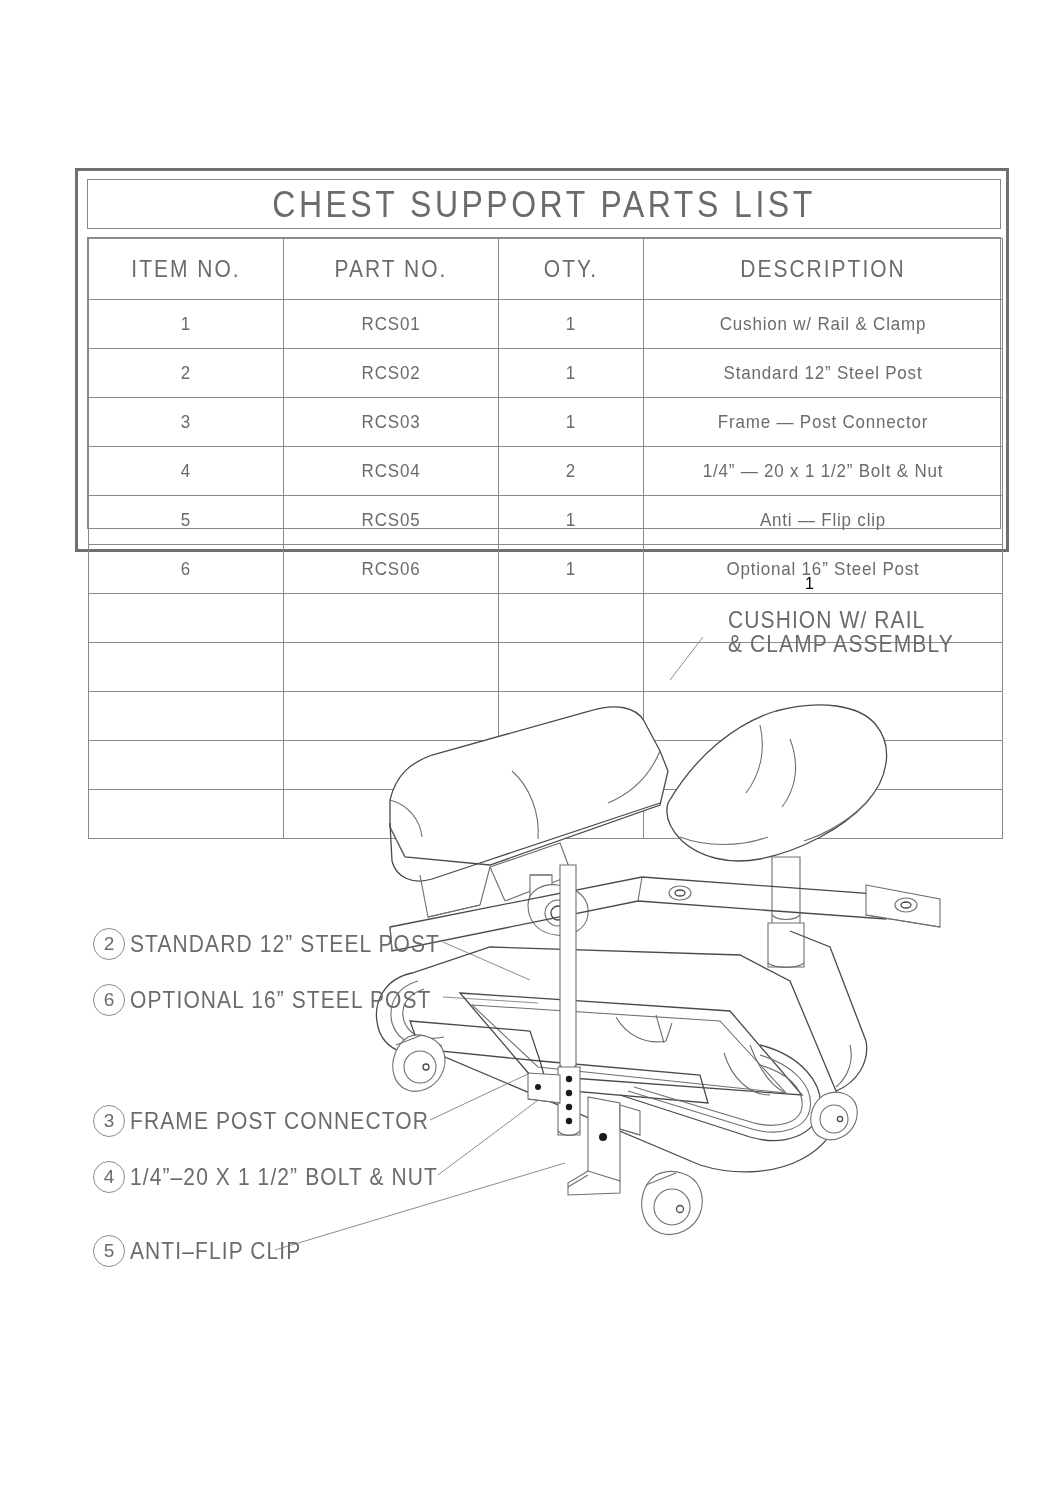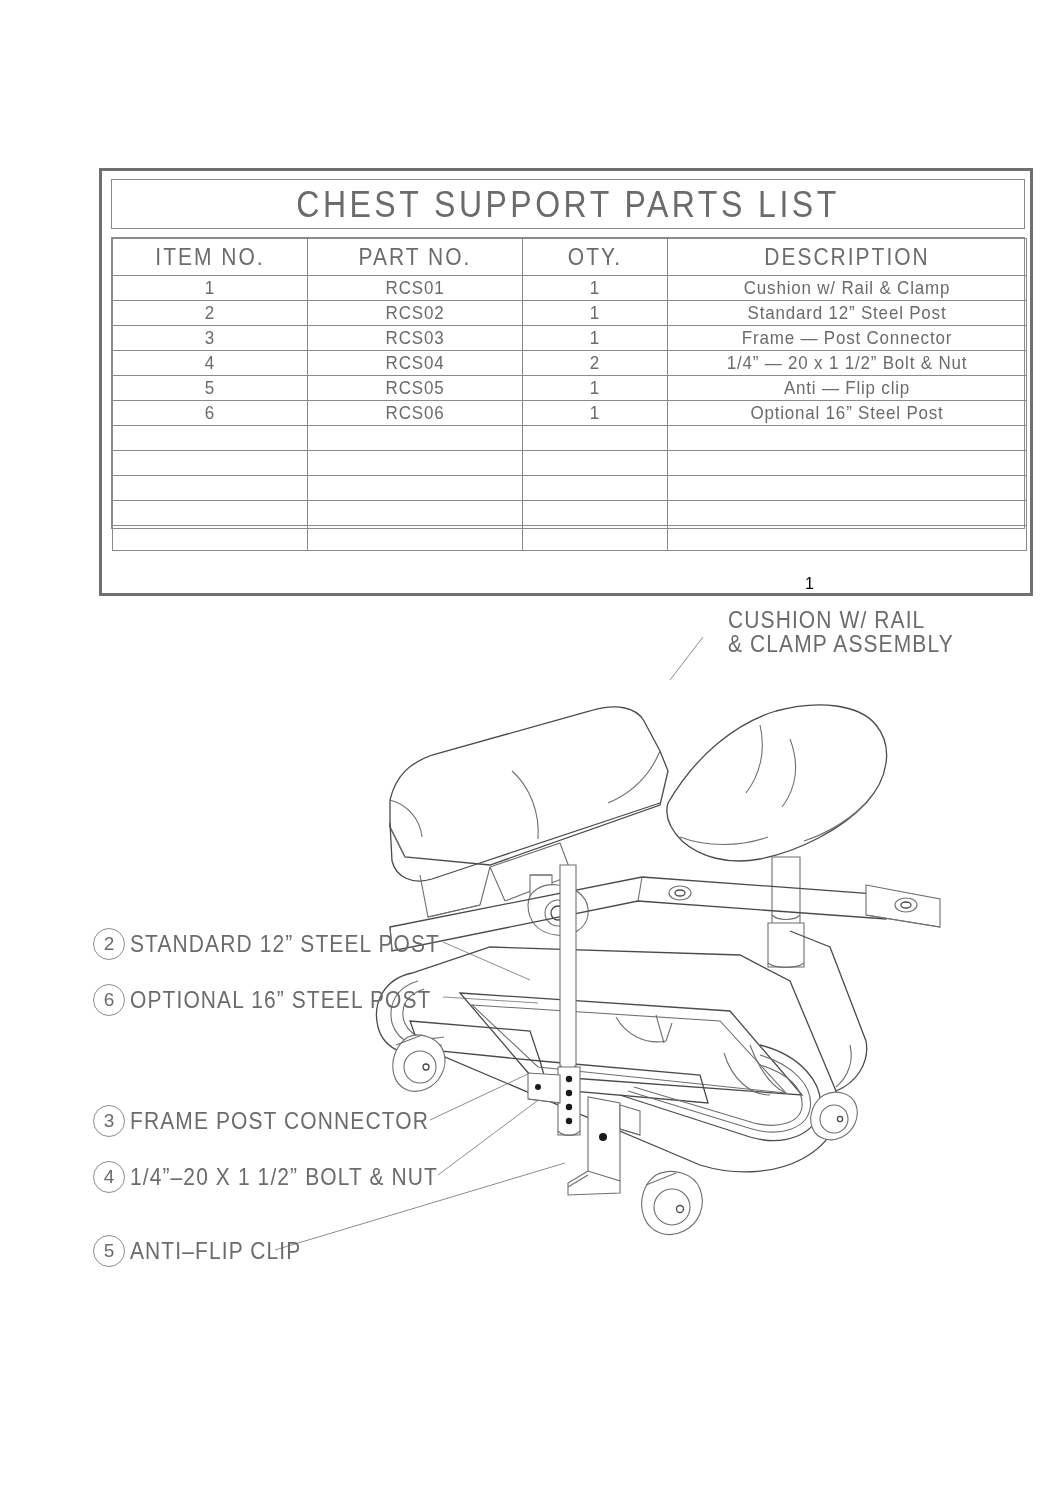--- a/index.html
+++ b/index.html
@@ -40,25 +40,24 @@
     position:absolute;width:34px;height:62px;border-radius:50%;
     background:#141414;border:4px solid #101010;
     transform:rotate(20deg);
   }
   .wheel.w1{left:68px;top:94px;}
   .wheel.w2{left:345px;top:94px;}
   .speed{position:absolute;height:7px;background:#0a0a0a;}
 
   
   .tbl-outer{
-    position:absolute;left:75px;top:168px;width:934px;height:428px;
+    position:absolute;left:75px;top:168px;width:934px;height:384px;
     border:3px solid #6f6f6f;
     box-sizing:border-box;
     background:#ffffff;
-    margin-left:24px;
   }
   .tbl-inner{position:absolute;left:9px;top:8px;width:914px;height:350px;}
   .title-box{
     position:absolute;left:0;top:0;width:914px;height:50px;
     border:1.5px solid #8a8a8a;box-sizing:border-box;
     display:flex;align-items:center;justify-content:center;
   }
   .title-text{
     font-family:"Liberation Sans", sans-serif;
     font-size:32px;letter-spacing:3.5px;color:#6b6b6b;
@@ -69,21 +68,21 @@
     border:1.5px solid #8a8a8a;box-sizing:border-box;
   }
   table.parts{
     border-collapse:collapse;width:100%;height:100%;table-layout:fixed;
   }
   table.parts th, table.parts td{
     border:1px solid #8a8a8a;
     text-align:center;vertical-align:middle;
     font-family:"Liberation Sans", sans-serif;
     color:#6b6b6b;font-weight:300;
-    padding:0;
+    padding:12px;
   }
   table.parts th{
     height:36px;font-size:21px;letter-spacing:2px;transform:none;
   }
   table.parts th span, table.parts td span{display:inline-block;transform:scaleY(1.12);}
   table.parts td{height:24px;font-size:17px;letter-spacing:0.8px;}
   col.c1{width:195px;}
   col.c2{width:215px;}
   col.c3{width:145px;}
   col.c4{width:359px;}

